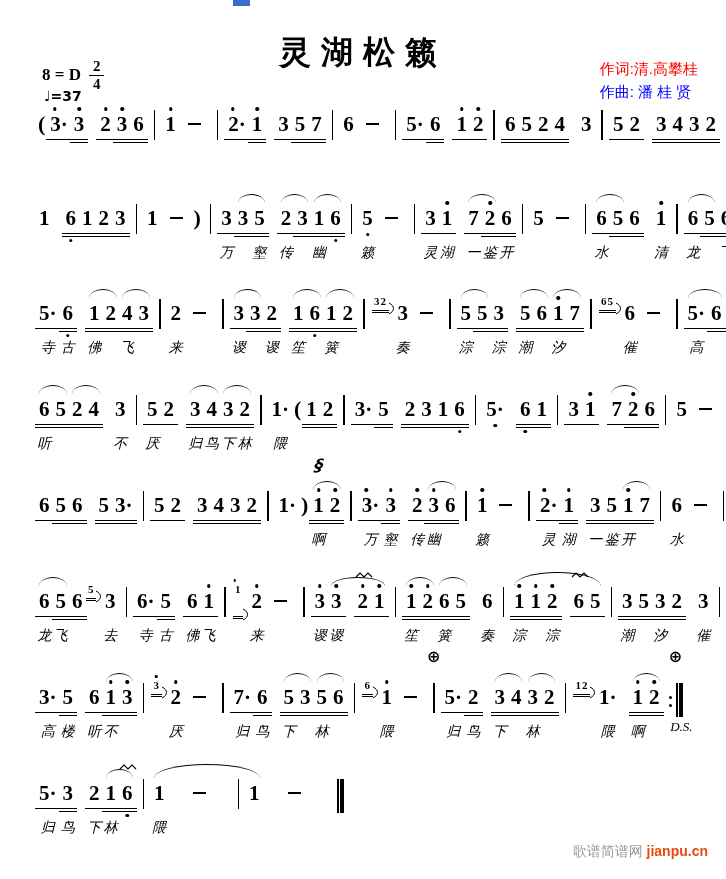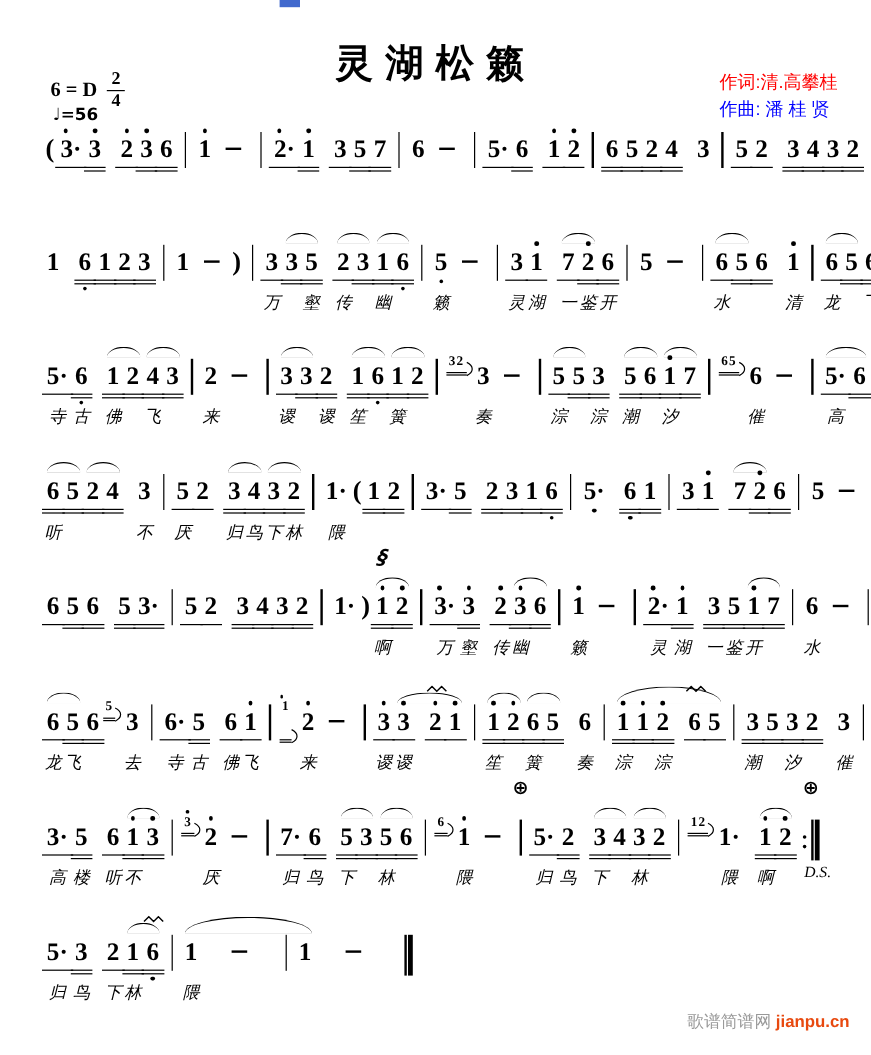--- a/index.html
+++ b/index.html
@@ -51,29 +51,29 @@
   .watermark{position:absolute;right:18px;top:843px;font-size:14px;font-family:"Liberation Sans",sans-serif;}
 </style>
 </head>
 <body>
 
 <div class="blue-tab" style="background: rgb(65, 105, 205);"></div>
 
 <h1 class="title">灵湖松籁</h1>
 
 <div class="keyrow">
-  <span>6 = D</span>
+  <span>8 = D</span>
   <span class="frac">
     <b>2</b>
     <i>4</i>
   </span>
 </div>
 
 <div class="tempo">
-  <span>♩</span><span>=56</span>
+  <span>♩</span><span>=37</span>
 </div>
 
 <div class="credits">
   <div id="lyricist" style="color: rgb(255, 0, 0);">作词:清.高攀桂</div>
   <div id="composer" style="color: rgb(0, 0, 255);">作曲: 潘 桂 贤</div>
 </div>
 
 <div class="score" id="score">
     <div class="line" style="top: 112px;">
       <div class="notes">

